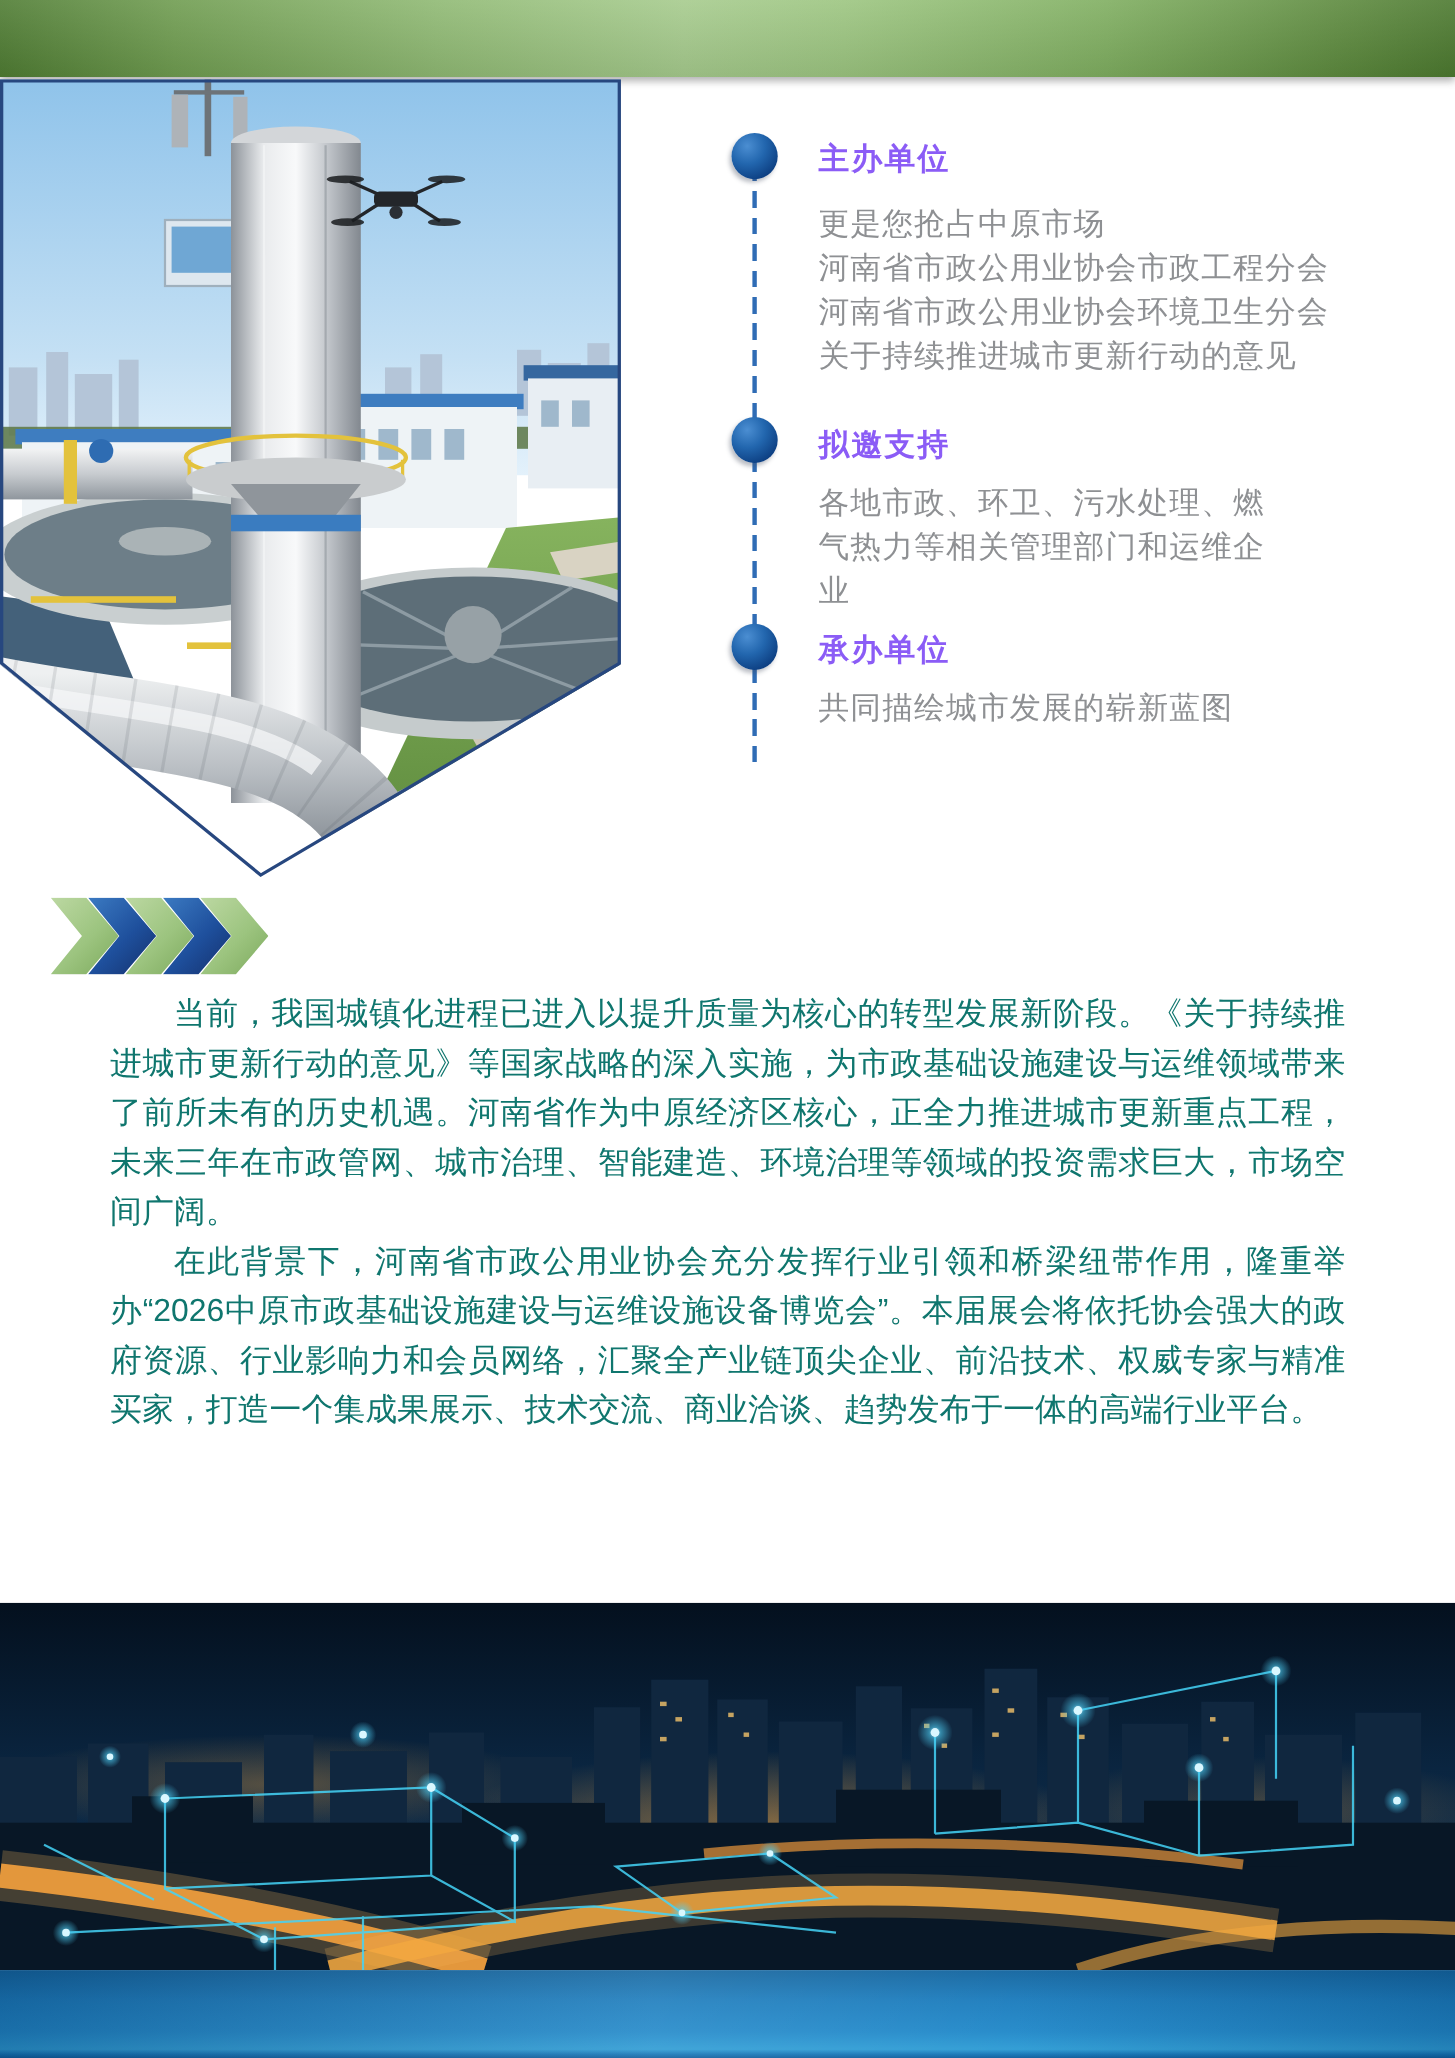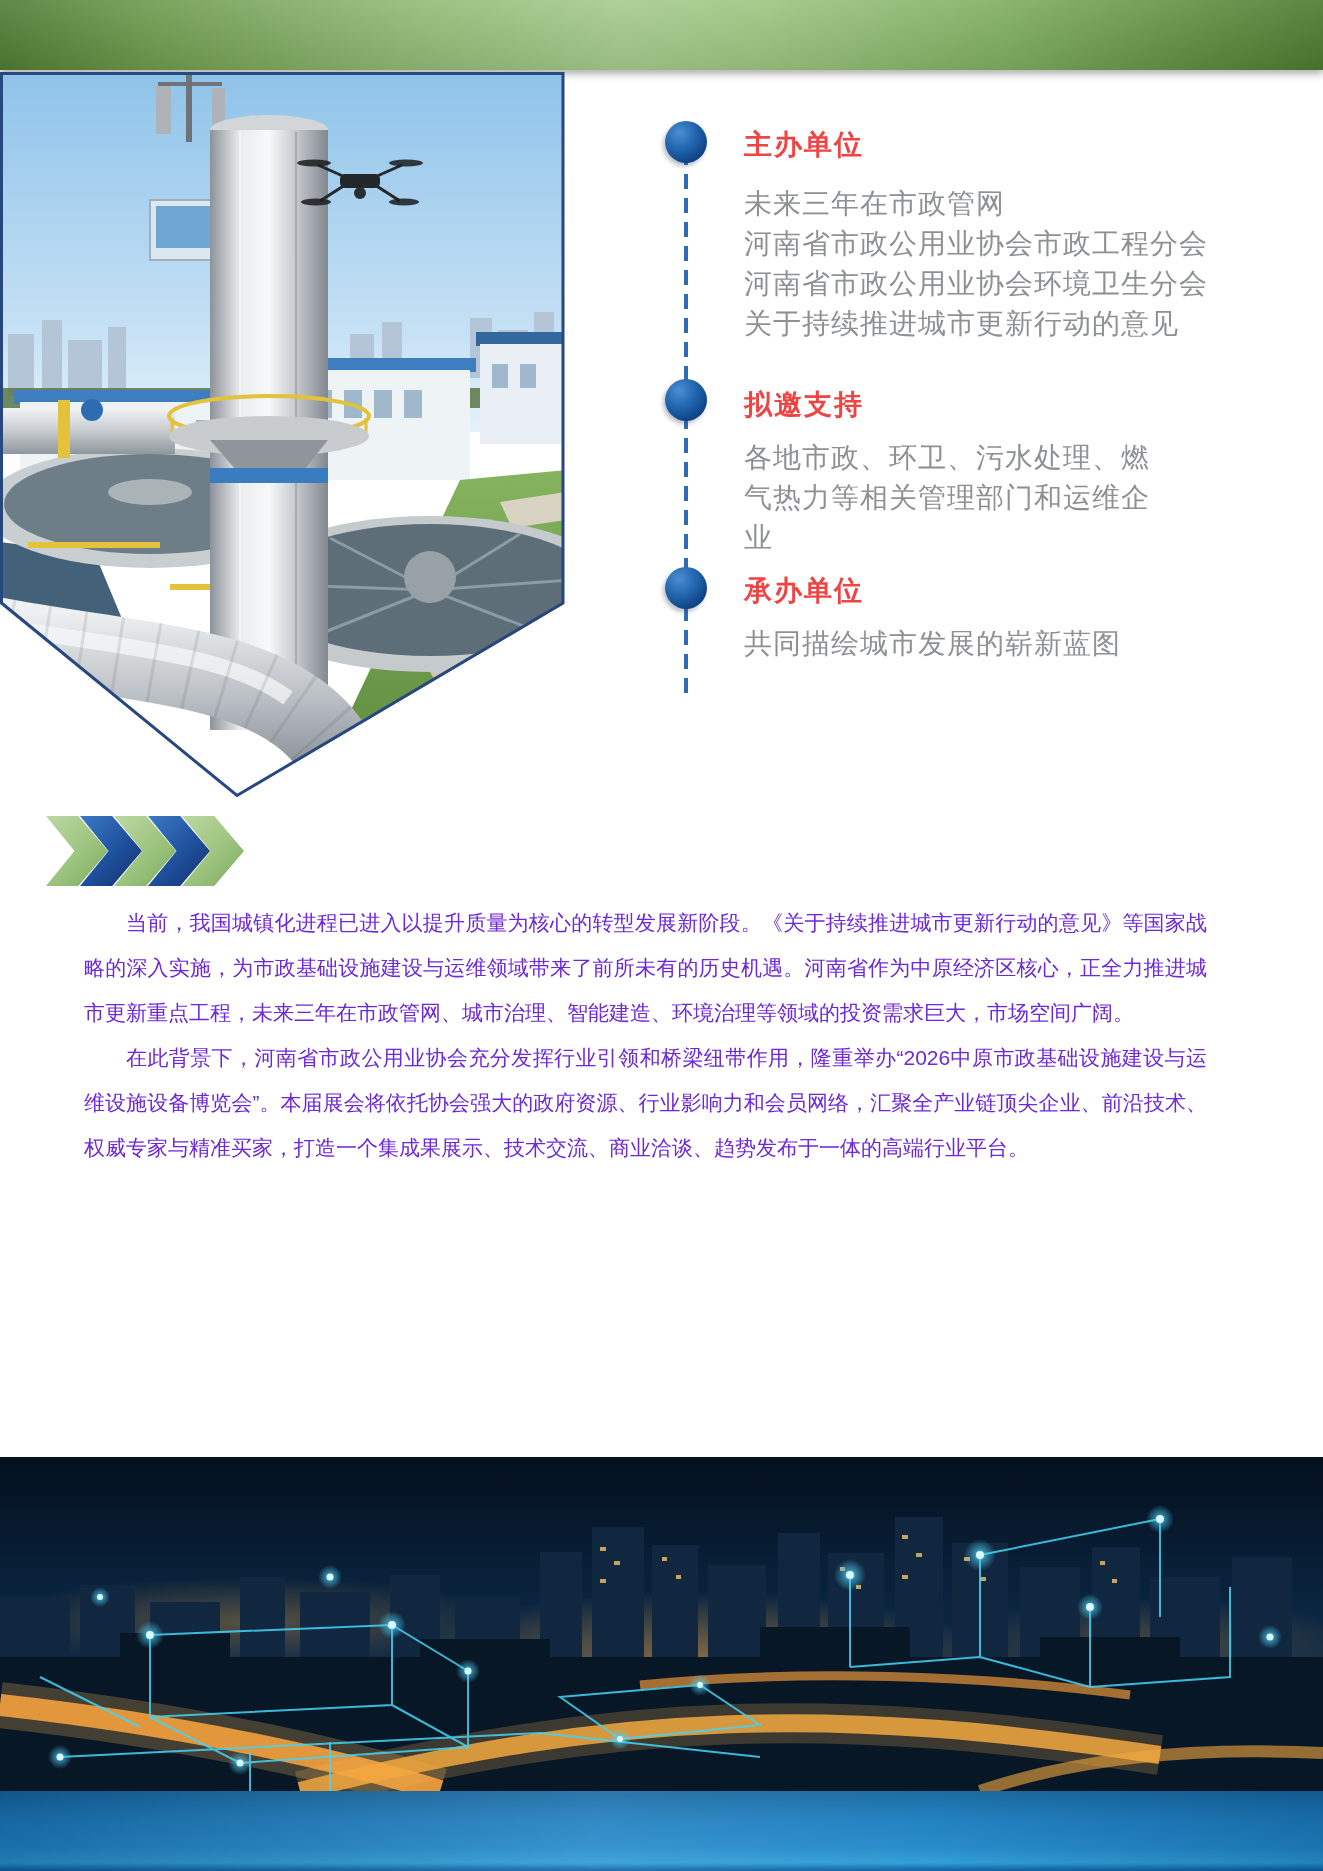--- a/index.html
+++ b/index.html
@@ -22,39 +22,39 @@
     position:absolute;left:684px;top:150px;width:4px;height:548px;
     background:repeating-linear-gradient(180deg,#2f6cb5 0 15px,rgba(255,255,255,0) 15px 24px);
   }
   .bullet{
     position:absolute;left:665px;width:42px;height:42px;border-radius:50%;
     background:radial-gradient(circle at 34% 28%,#4b8ed2 0%,#2266ae 40%,#0d3f82 78%,#0a3067 100%);
     box-shadow:-2px 3px 4px rgba(60,70,90,.35);
   }
   .b1{top:121px;} .b2{top:379px;} .b3{top:567px;}
   .tl-heading{
-    position:absolute;left:744px;color:#ef4444;font-size:28px;font-weight:bold;letter-spacing:2px;
+    position:absolute;left:744px;color:#8b5cf6;font-size:28px;font-weight:bold;letter-spacing:2px;
   }
   .h1{top:126px;} .h2{top:386px;} .h3{top:572px;}
   .tl-list{position:absolute;left:744px;color:#8e9093;font-size:28px;line-height:40px;letter-spacing:1px;}
   .l1{top:184px;} .l2{top:438px;width:430px;font-family:Liberation Serif, serif;} .l3{top:624px;}
   
   .chevrons{position:absolute;left:46px;top:816px;display:flex;}
   .chev{
     width:62px;height:70px;margin-left:-28px;
     clip-path:polygon(0 0,52% 0,100% 50%,52% 100%,0 100%,46% 50%);
     filter:drop-shadow(3px 4px 3px rgba(40,40,40,.35));
   }
   .chev:first-child{margin-left:0;}
   .chev.green{background:linear-gradient(135deg,#bcd8a2 0%,#9cc47f 55%,#7ca95c 100%);}
   .chev.blue{background:linear-gradient(135deg,#3b7ac2 0%,#1e4f9c 55%,#14306b 100%);}
   
   .intro{
-    position:absolute;left:84px;top:900px;width:1123px;
-    color:#6d28d9;font-size:21px;line-height:45px;text-align:justify;
+    position:absolute;left:100px;top:900px;width:1123px;
+    color:#0f766e;font-size:29px;line-height:45px;text-align:justify;
   }
   .intro p{margin:0;text-indent:2em;}
   
   .city-wrap{position:absolute;left:0;top:1457px;width:1323px;height:334px;}
   .footer-bar{
     position:absolute;left:0;top:1791px;width:1323px;height:80px;
     background:linear-gradient(180deg,#13659f 0%,#1b7cbd 35%,#2088c9 70%,#2c9bd4 90%,#1273b4 96%,#0d5c9c 100%);
   }
   .footer-bar::after{content:"";position:absolute;inset:0;
     background:linear-gradient(90deg,rgba(8,45,85,.28) 0%,rgba(255,255,255,.10) 45%,rgba(255,255,255,.04) 70%,rgba(8,45,85,.22) 100%);}
@@ -212,21 +212,21 @@
     </svg>
   </div>
 
   <div class="timeline-line"></div>
   <div class="bullet b1"></div>
   <div class="bullet b2"></div>
   <div class="bullet b3"></div>
 
   <div class="tl-heading h1">主办单位</div>
   <div class="tl-list l1">
-    <div>未来三年在市政管网</div>
+    <div>更是您抢占中原市场</div>
     <div>河南省市政公用业协会市政工程分会</div>
     <div>河南省市政公用业协会环境卫生分会</div>
     <div>关于持续推进城市更新行动的意见</div>
   </div>
 
   <div class="tl-heading h2">拟邀支持</div>
   <div class="tl-list l2">
     <div>各地市政、环卫、污水处理、燃气热力等相关管理部门和运维企业</div>
   </div>
 

